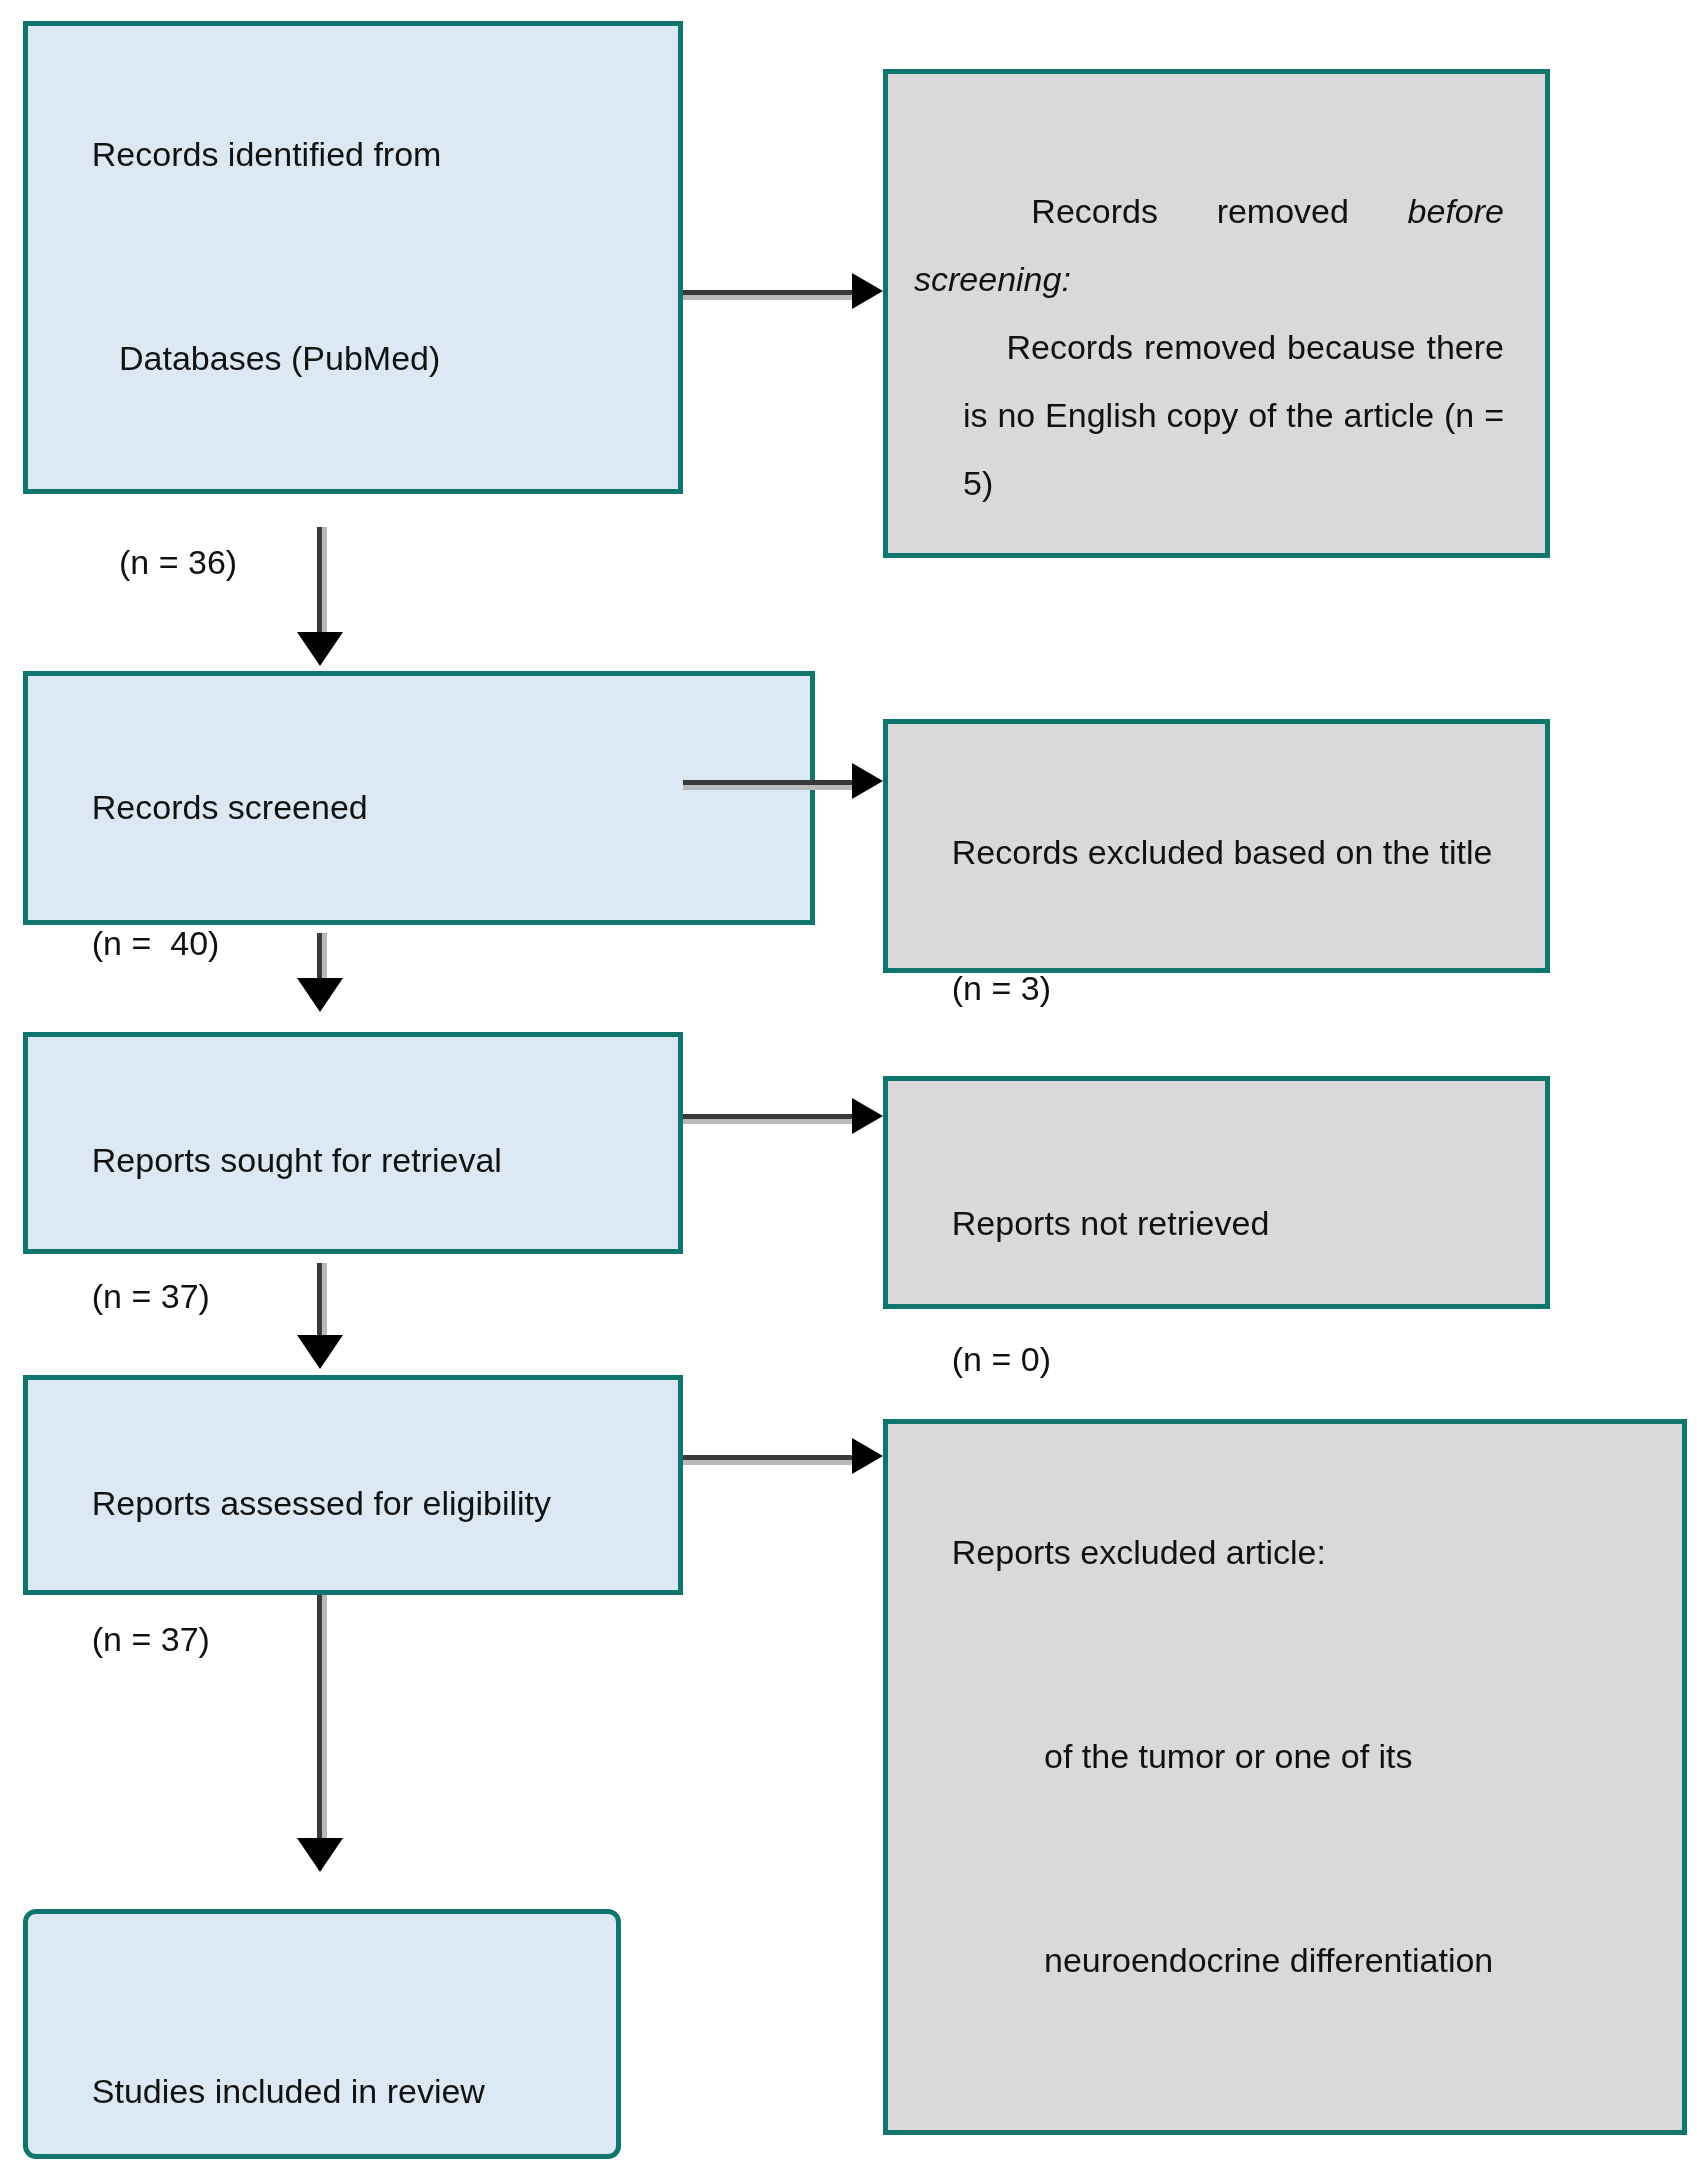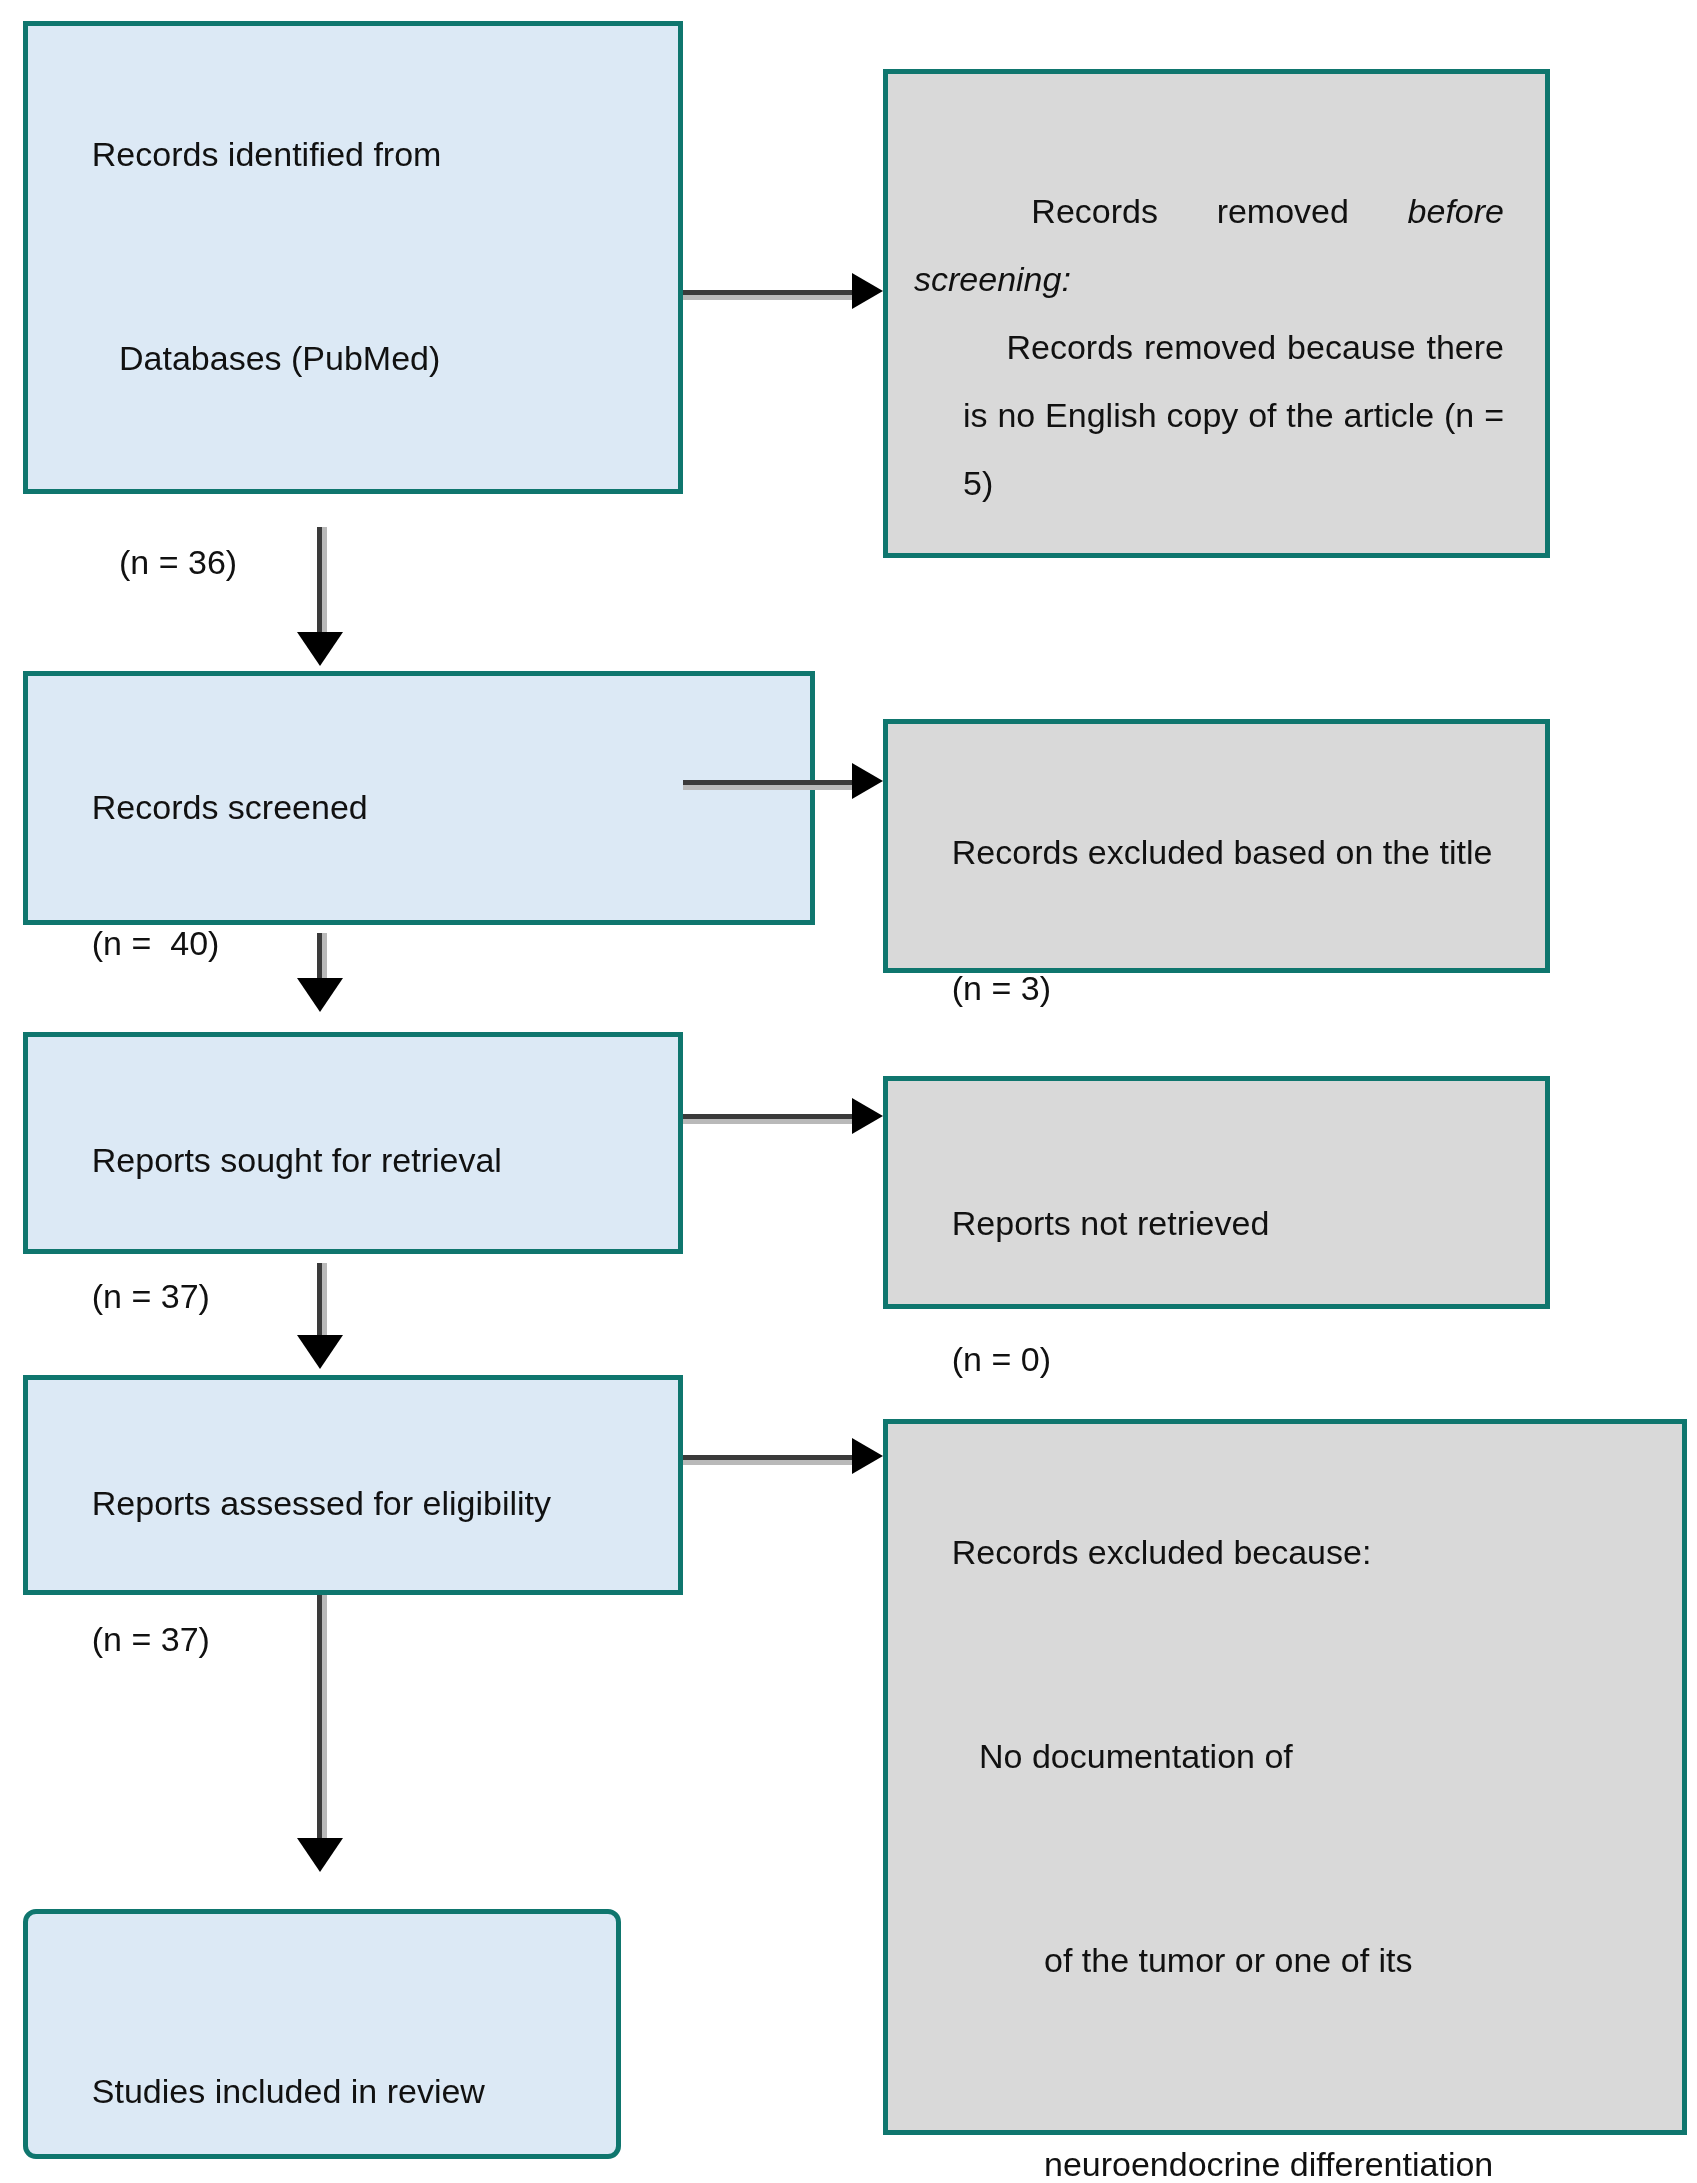--- a/index.html
+++ b/index.html
@@ -101,22 +101,21 @@
     <span>Reports assessed for eligibility</span><br>
     <span>(n = 37)</span>
   </div>
 </div>
 
 <div class="hline" style="left:683px;top:1455px;width:170px;"></div>
 <div class="harrow" style="left:852px;top:1438px;"></div>
 
 <div class="box gray" style="left:883px;top:1371px;width:804px;height:716px;">
   <div class="txt" style="left:26px;top:26px;width:736px;">
-    <span>Records excluded because:</span><br>
-    <span class="ind1">No documentation of</span>
+    <span>Reports excluded article:</span><br>
     <span class="ind2">of the tumor or one of its</span>
     <span class="ind2">neuroendocrine differentiation</span>
     
     
     
     
     
   </div>
 </div>
 

